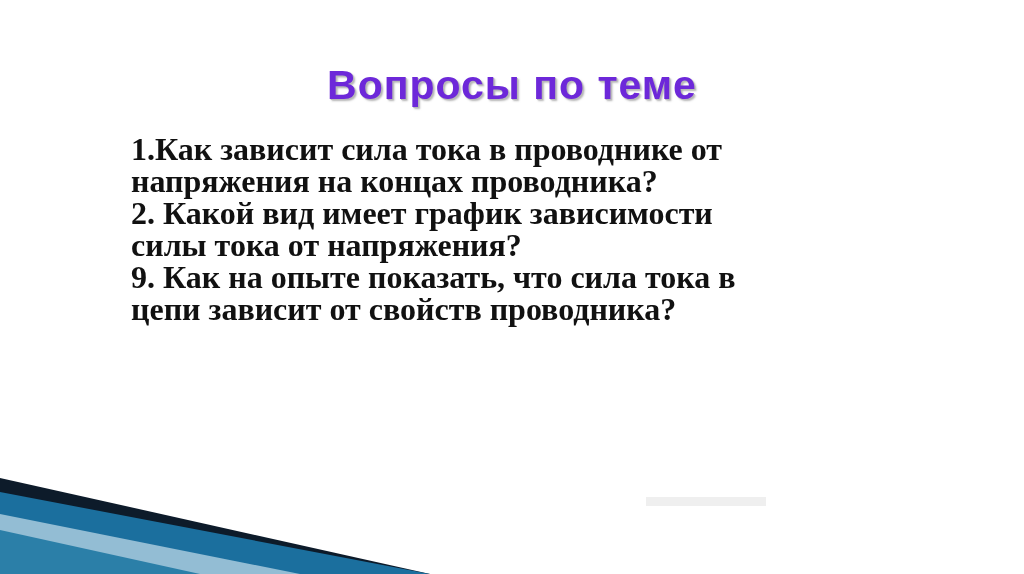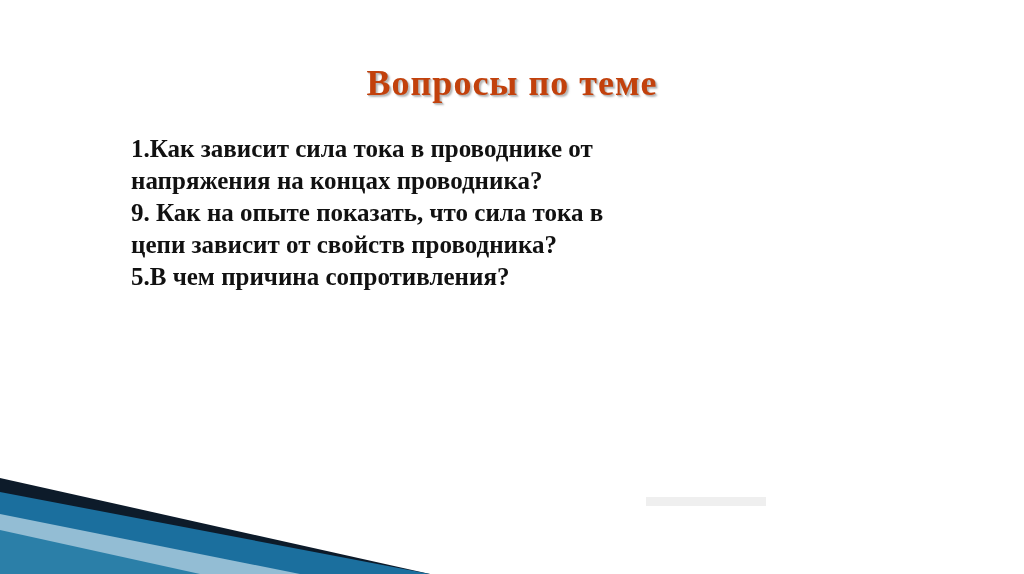--- a/index.html
+++ b/index.html
@@ -24,35 +24,35 @@
     height: 574px;
     background: #ffffff;
     overflow: hidden;
   }
   #title {
     position: absolute;
     left: 0;
     top: 62px;
     width: 908px;
     text-align: center;
-    font-family: Liberation Serif, serif;
+    font-family: Liberation Sans, sans-serif;
     font-weight: bold;
-    font-size: 36px;
+    font-size: 41px;
     letter-spacing: 1px;
-    color: #c2410c;
+    color: #6d28d9;
     text-shadow: 1px 1px 0 #b9b9b9, 2px 2px 2px rgba(120,120,120,0.55);
   }
   #question-list {
     position: absolute;
     left: 73px;
     top: 133px;
     width: 800px;
     font-family: "Liberation Serif", serif;
     font-weight: bold;
-    font-size: 25px;
+    font-size: 32px;
     line-height: 32px;
     color: #111111;
   }
   .q {
     margin: 0 0 0 0;
     padding: 0;
     text-indent: 0;
     white-space: pre-line;
   }
   .q + .q { margin-top: 0px; }
@@ -93,23 +93,24 @@
   <div class="edge left"></div>
   <div class="edge right"></div>
 
   <div id="slide-inner">
 
     <div id="title">Вопросы по теме</div>
 
     <div id="question-list">
       <p class="q">1.Как зависит сила тока в проводнике от
   напряжения на концах проводника?</p>
+      <p class="q">2. Какой вид имеет график зависимости
+  силы тока от напряжения?</p>
       <p class="q">9. Как на опыте показать, что сила тока в
   цепи зависит  от свойств проводника?</p>
-      <p class="q">5.В чем причина сопротивления?</p>
     </div>
 
     <div id="footer-ghost"></div>
 
   </div>
 
   <svg id="banner" viewBox="0 0 430 118" preserveAspectRatio="none">
     <polygon points="0,22 430,118 0,118" fill="#0d1b2a"></polygon>
     <polygon points="0,36 430,118 0,118" fill="#1b6f9e"></polygon>
     <polygon points="0,58 300,118 0,118" fill="#bcd7e6" opacity="0.75"></polygon>

